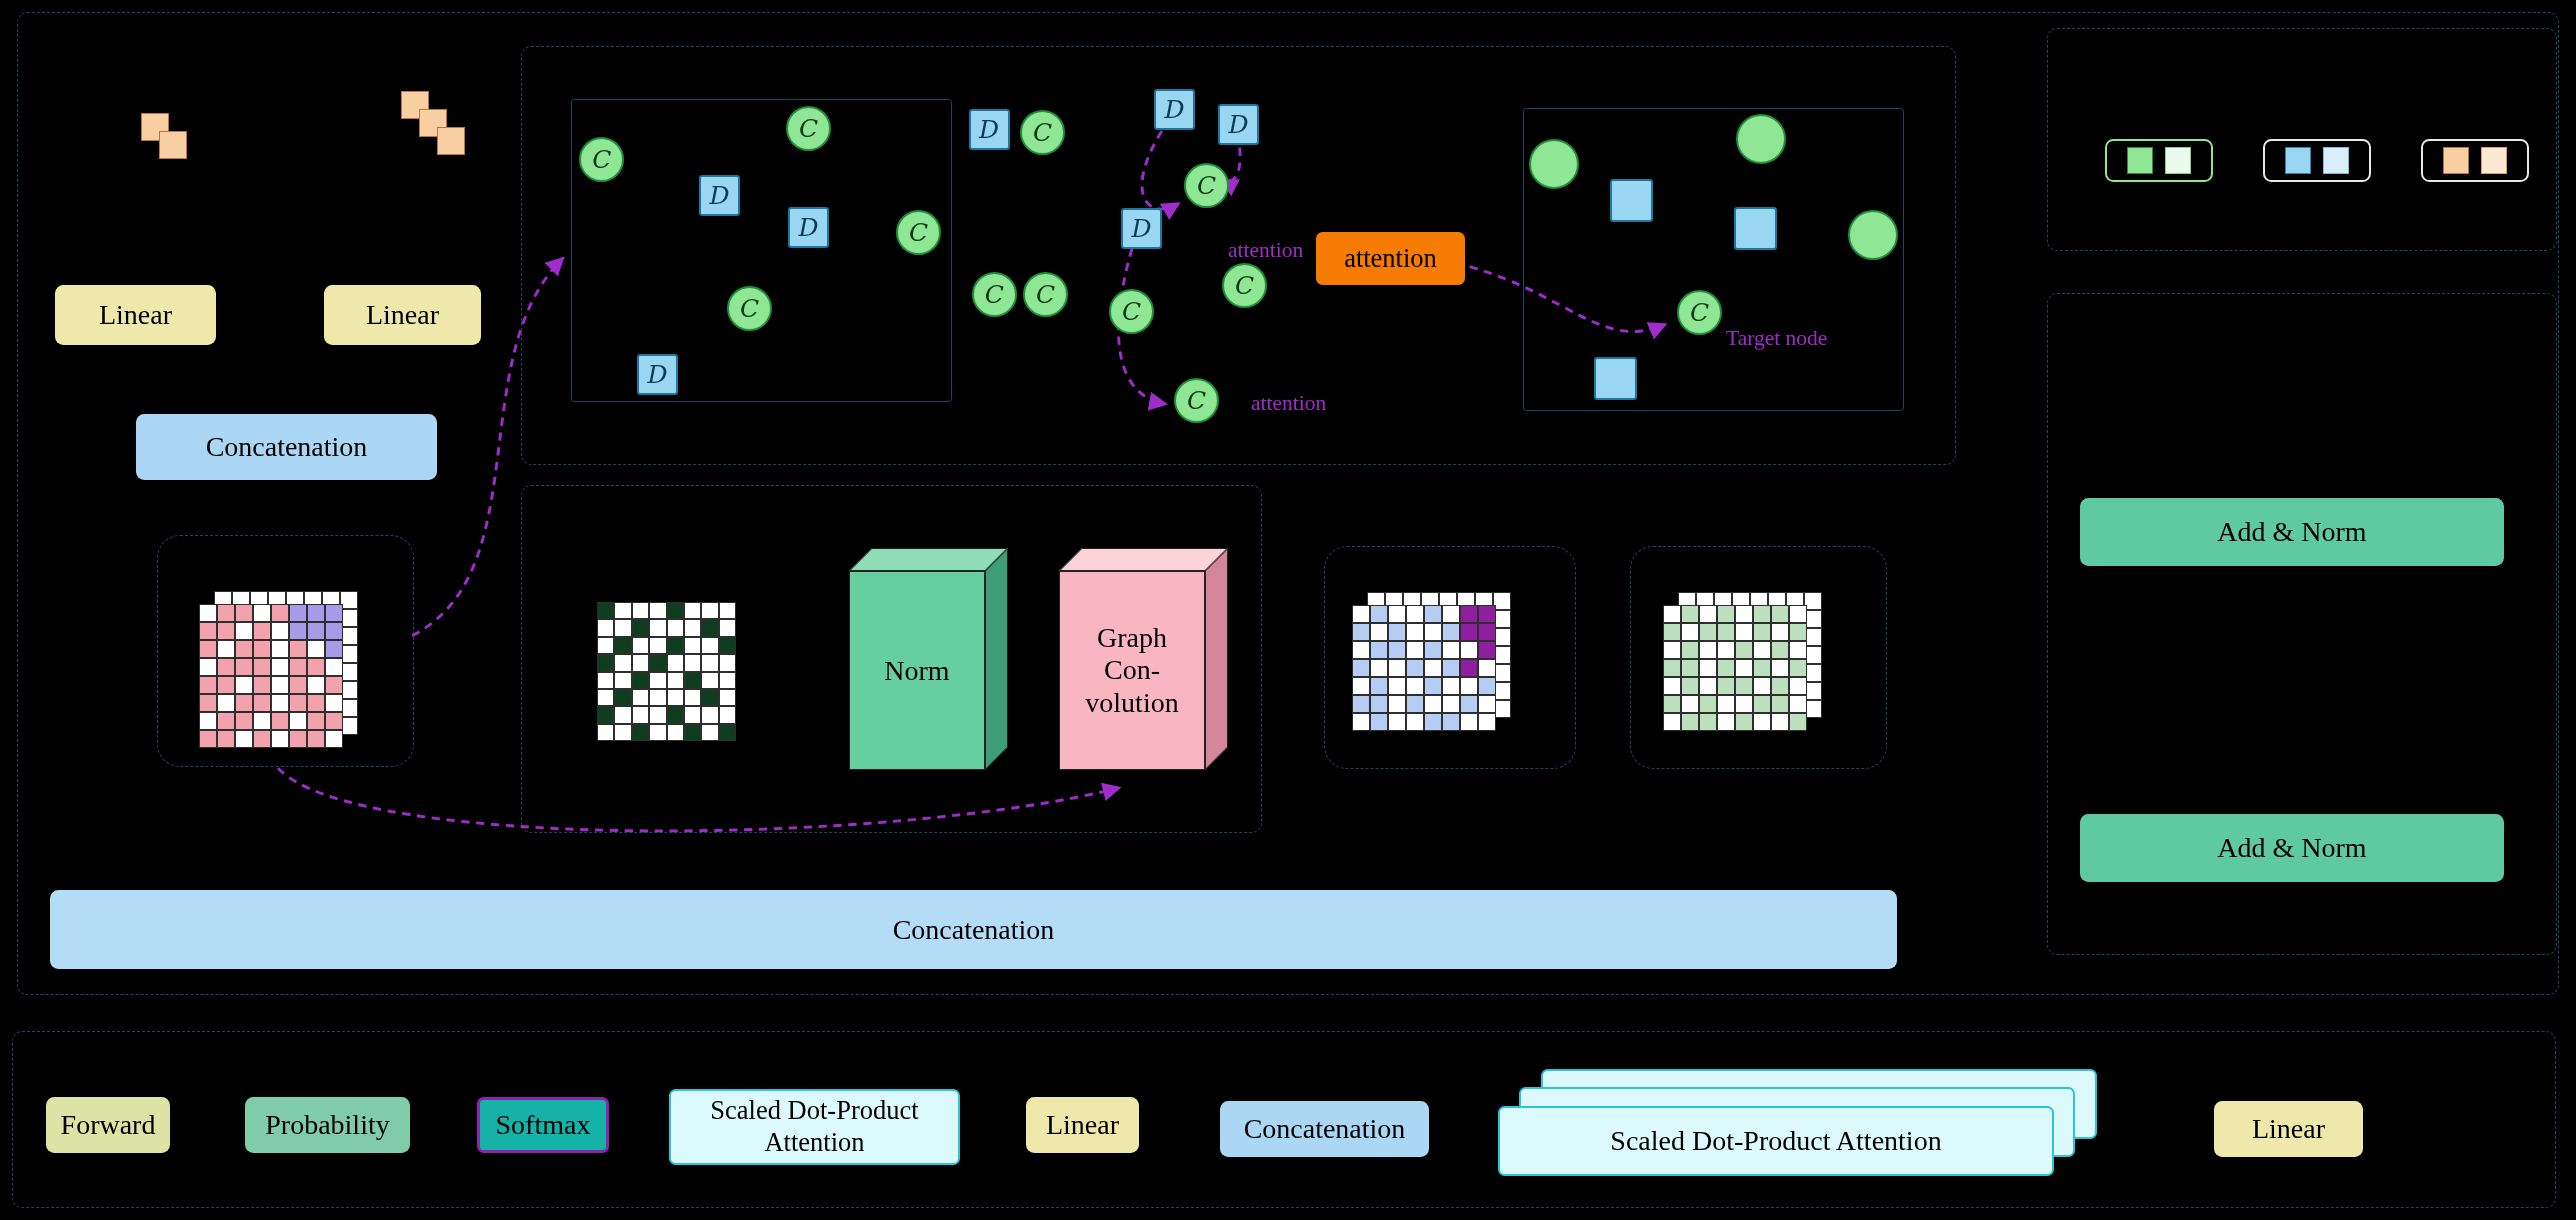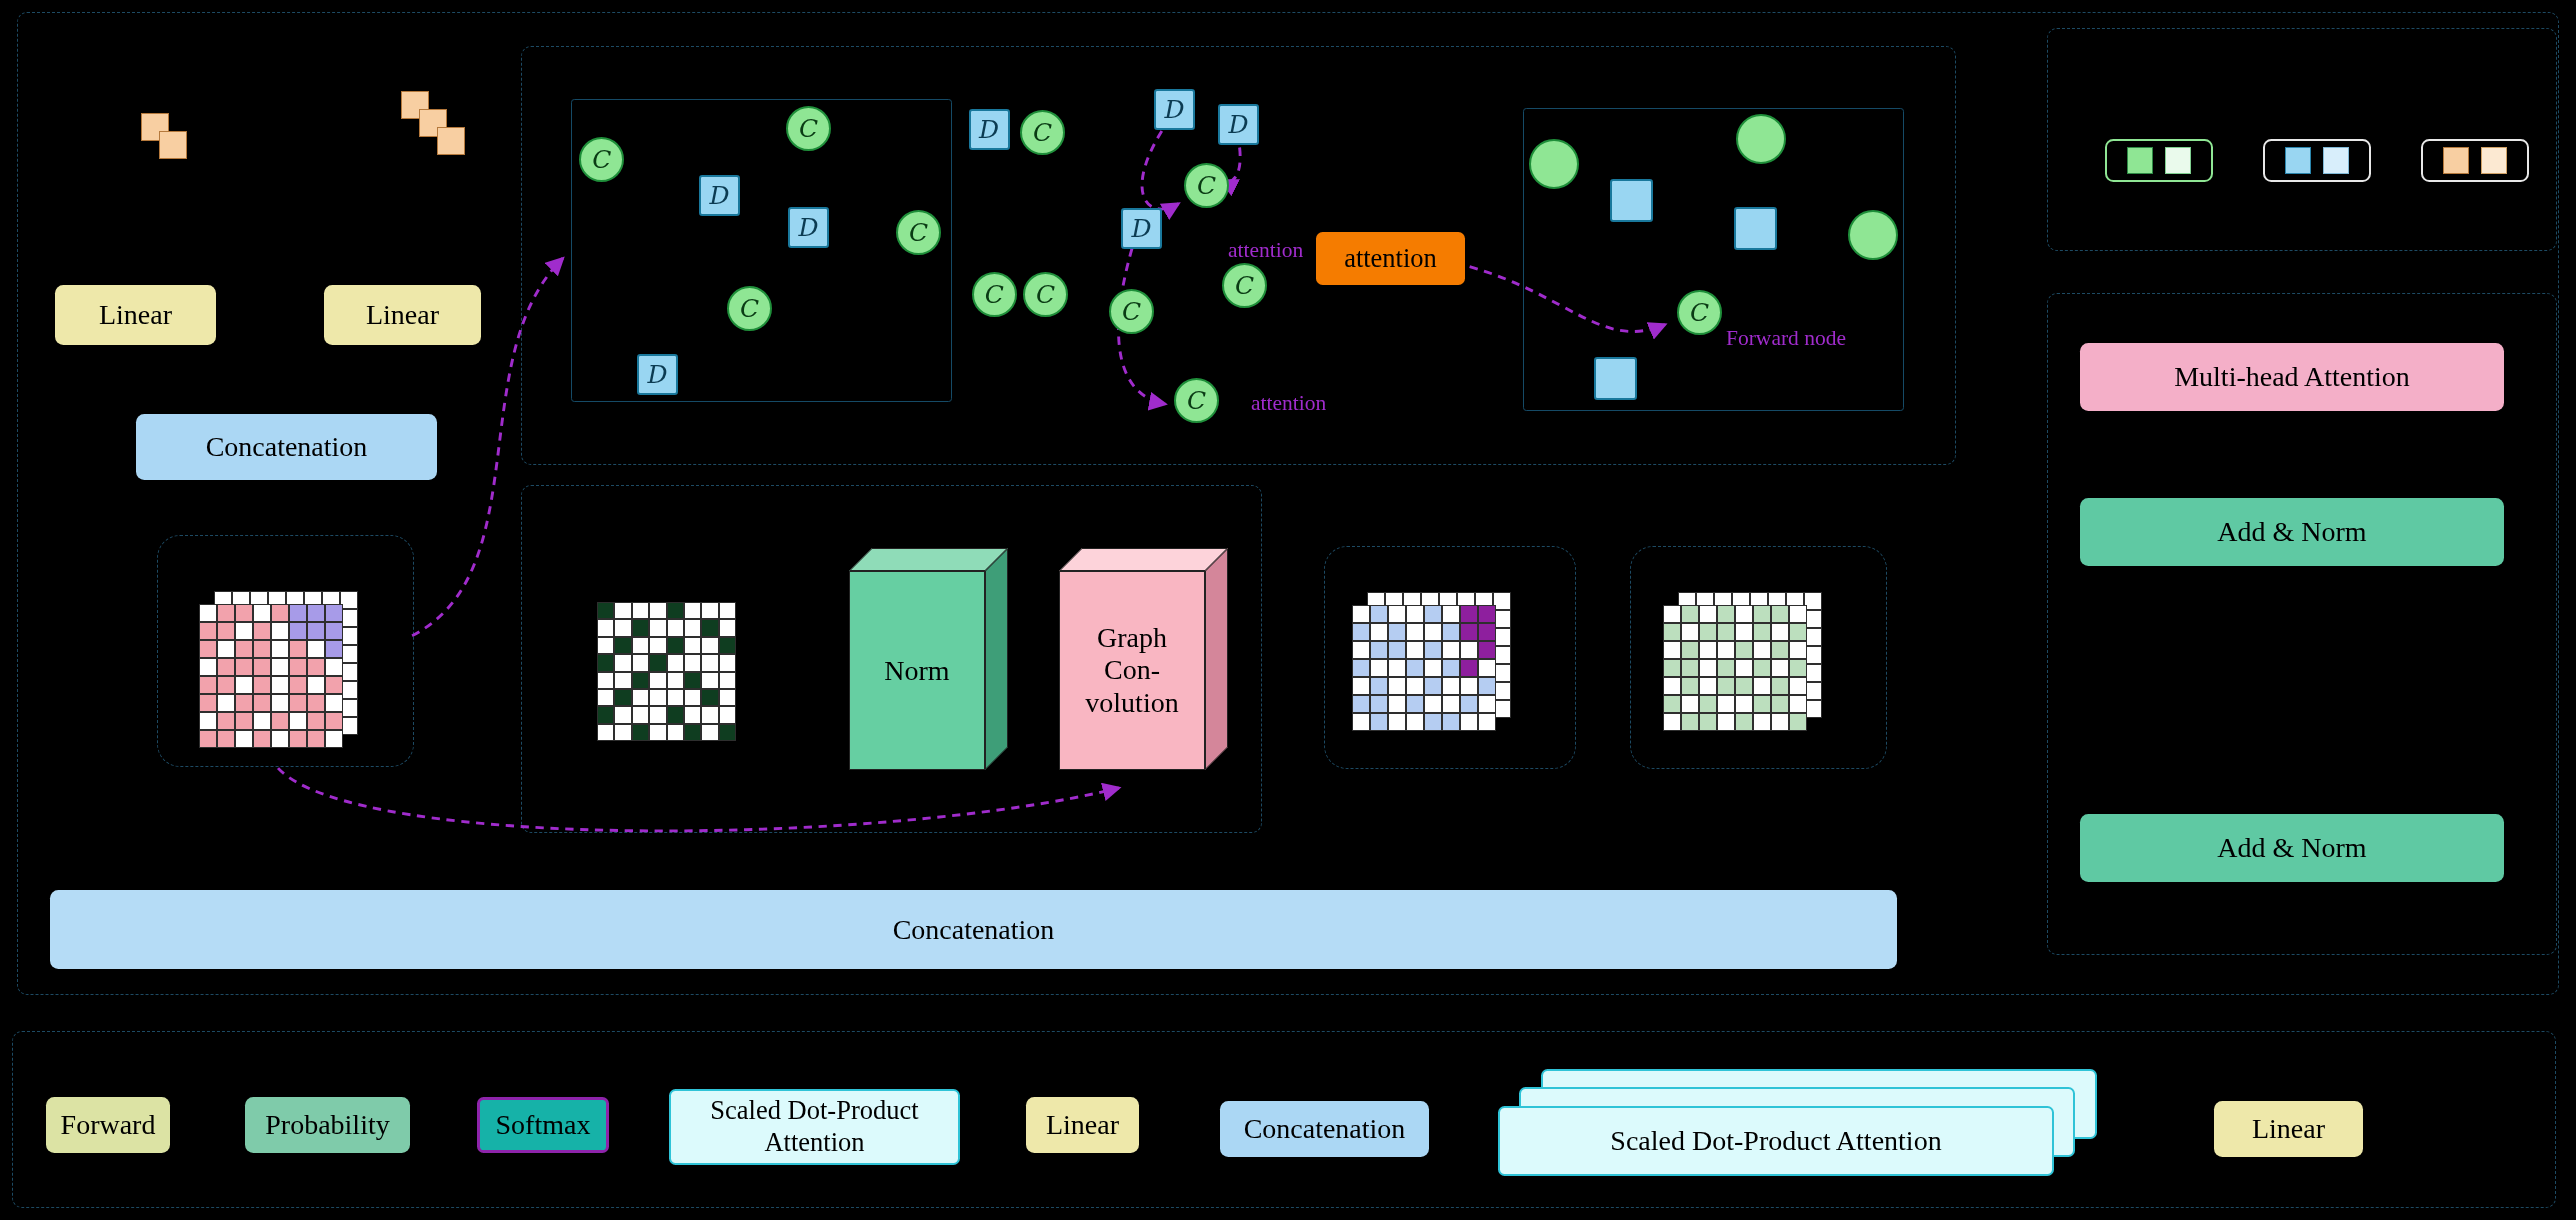--- a/index.html
+++ b/index.html
@@ -107,38 +107,37 @@
       <div class="node node-circle" style="left: 212px; top: 5px; width: 50px; height: 50px;"></div>
       <div class="node node-circle" style="left: 324px; top: 101px; width: 50px; height: 50px;"></div>
       <div class="node node-square" style="left: 86px; top: 70px; width: 43px; height: 43px;"></div>
       <div class="node node-square" style="left: 210px; top: 98px; width: 43px; height: 43px;"></div>
       <div class="node node-square" style="left: 70px; top: 248px; width: 43px; height: 43px;"></div>
       <div class="node node-circle" style="left: 153px; top: 181px; width: 45px; height: 45px;">C</div>
     </div>
   <div class="btn" style="left:1316px;top:232px;width:149px;height:53px;background:#f57c00;border-radius:6.6px;font-size:26.5px;">attention</div>
   <div class="plabel" style="left:1228px;top:238px;">attention</div>
   <div class="plabel" style="left:1251px;top:391px;">attention</div>
-  <div class="plabel" style="left:1726px;top:326px;">Forward node</div>
+  <div class="plabel" style="left:1726px;top:326px;">Target node</div>
 
   <div style="position:absolute;left:2105px;top:139px;width:430px;height:45px;display:flex;gap:50px;">
       <div class="pill" style="border-color: rgb(143, 230, 148);">
         <div class="psq" style="background: rgb(143, 230, 148); border-color: rgb(46, 139, 69);"></div>
         <div class="psq" style="background: rgb(234, 250, 236); border-color: rgb(127, 207, 143);"></div>
       </div>
       <div class="pill" style="border-color: rgb(232, 232, 232);">
         <div class="psq" style="background: rgb(153, 214, 242); border-color: rgb(42, 133, 173);"></div>
         <div class="psq" style="background: rgb(216, 238, 251); border-color: rgb(127, 184, 214);"></div>
       </div>
       <div class="pill" style="border-color: rgb(232, 232, 232);">
         <div class="psq" style="background: rgb(248, 207, 162); border-color: rgb(181, 121, 60);"></div>
         <div class="psq" style="background: rgb(252, 233, 210); border-color: rgb(208, 160, 100);"></div>
       </div>
     </div>
 
-  <div class="btn" style="left:2080px;top:343px;width:424px;height:68px;background:#f4afc8;">Multi-head Attention</div>
   <div class="btn" style="left:2080px;top:498px;width:424px;height:68px;background:#5fc9a3;">Add &amp; Norm</div>
   <div class="btn" style="left:2080px;top:814px;width:424px;height:68px;background:#5fc9a3;">Add &amp; Norm</div>
 
   <div style="position:absolute;left:199px;top:591px;width:165px;height:165px;">
       <div class="mgrid mback" style="grid-template-columns: repeat(8, 18px);">
         <div class="mcell" style="height: 18px; width: 18px; background: rgb(255, 255, 255);"></div>
         <div class="mcell" style="height: 18px; width: 18px; background: rgb(255, 255, 255);"></div>
         <div class="mcell" style="height: 18px; width: 18px; background: rgb(255, 255, 255);"></div>
         <div class="mcell" style="height: 18px; width: 18px; background: rgb(255, 255, 255);"></div>
         <div class="mcell" style="height: 18px; width: 18px; background: rgb(255, 255, 255);"></div>

